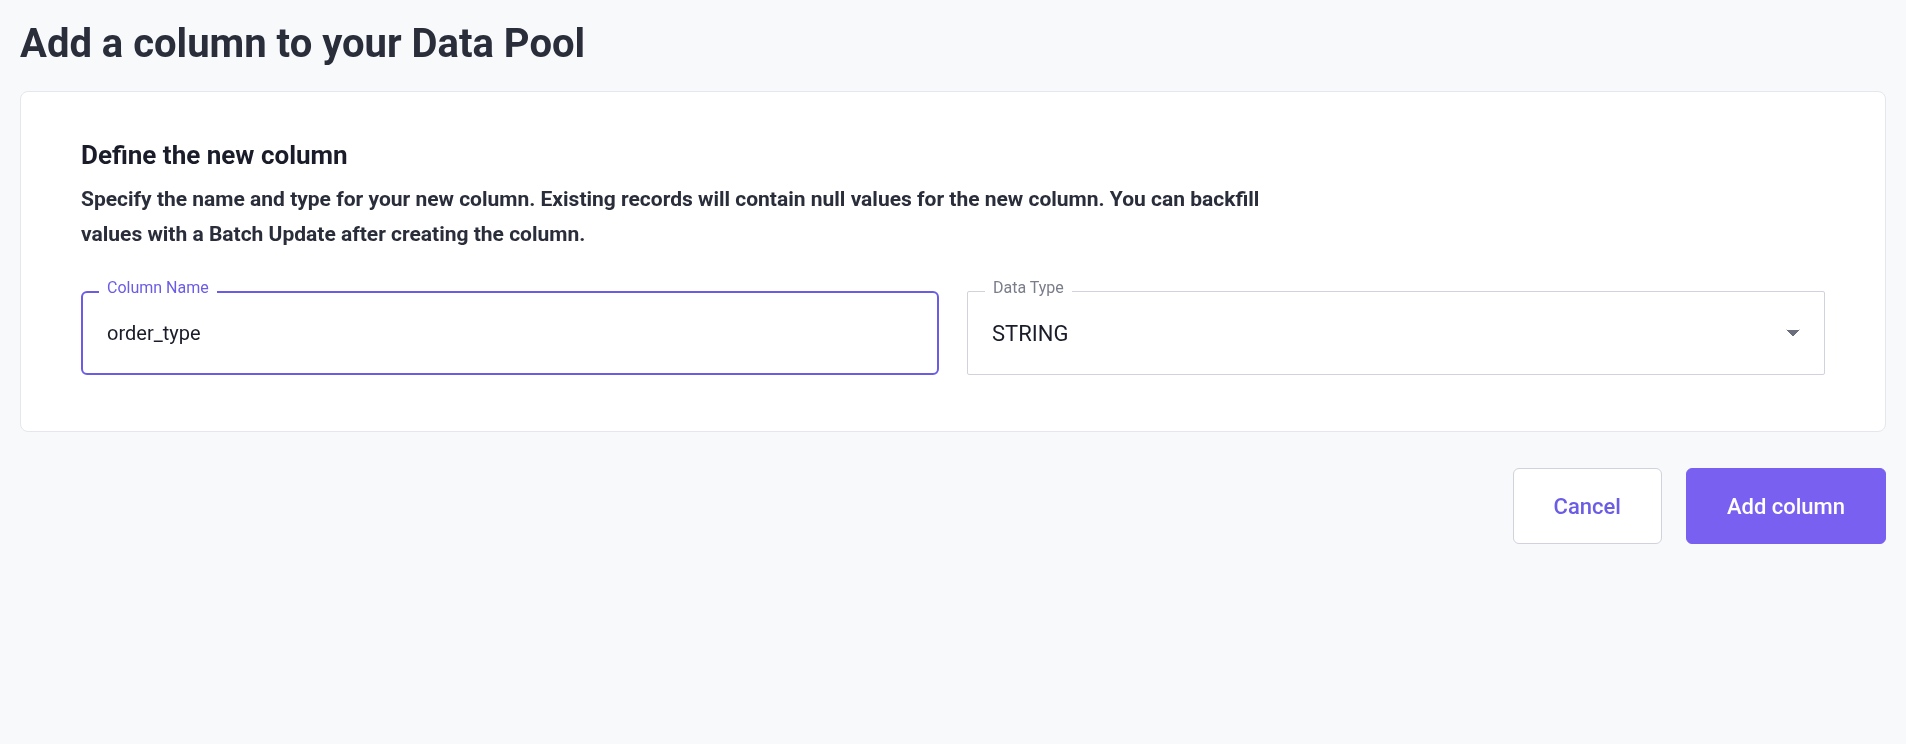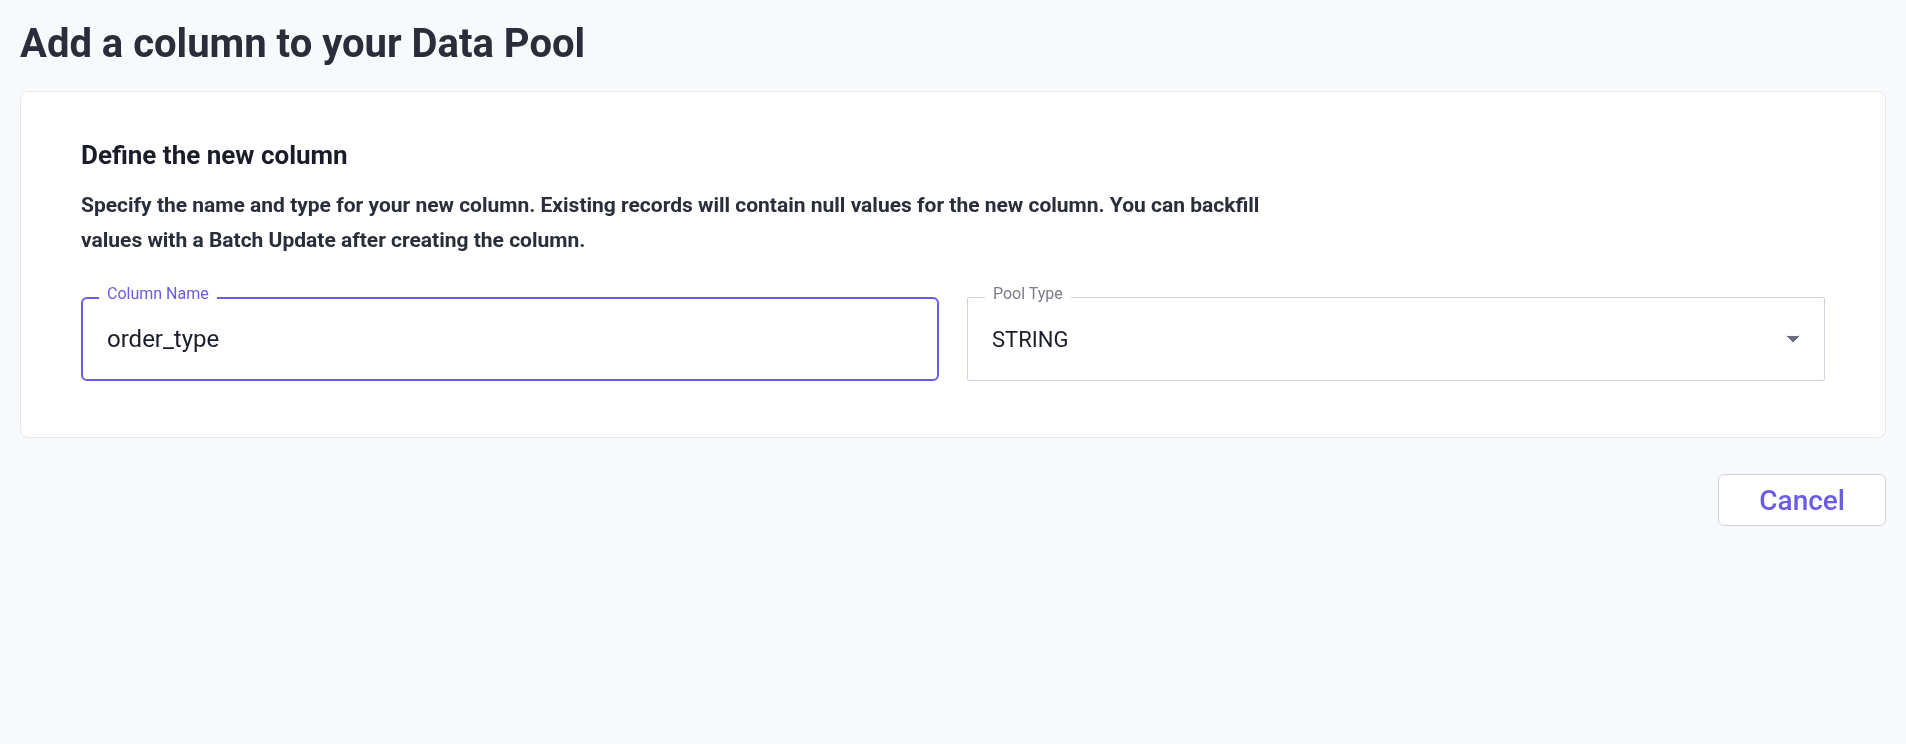--- a/index.html
+++ b/index.html
@@ -23,21 +23,21 @@
     .card {
       background: #ffffff;
       border: 1px solid #e5e7ef;
       border-radius: 8px;
       padding: 48px 60px 56px 60px;
     }
     .section-title {
       font-size: 26px;
       font-weight: 700;
       color: #1a1d29;
-      margin-bottom: 18px;
+      margin-bottom: 12px;
     }
     .section-description {
       font-size: 21px;
       font-weight: 700;
       color: #2a2d3a;
       line-height: 1.65;
       max-width: 1180px;
       margin-bottom: 40px;
     }
     .field-row {
@@ -63,21 +63,21 @@
     }
     .field-label.neutral {
       color: #7a7d8a;
     }
     .text-input {
       width: 100%;
       height: 84px;
       border: 2px solid #6b5ce5;
       border-radius: 6px;
       padding: 0 24px;
-      font-size: 24px;
+      font-size: 20px;
       color: #1a1d29;
       outline: none;
       background: #ffffff;
       font-family: inherit;
     }
     .select-input {
       width: 100%;
       height: 84px;
       border: 1px solid #d0d3dd;
       border-radius: 2px;
@@ -97,24 +97,24 @@
       display: flex;
       align-items: center;
     }
     .actions {
       display: flex;
       justify-content: flex-end;
       gap: 24px;
       margin-top: 36px;
     }
     .btn {
-      height: 52px;
+      height: 76px;
       padding: 0 40px;
       border-radius: 6px;
-      font-size: 28px;
+      font-size: 22px;
       font-weight: 500;
       cursor: pointer;
       font-family: inherit;
       display: inline-flex;
       align-items: center;
       justify-content: center;
     }
     .btn-secondary {
       background: #ffffff;
       border: 1px solid #d0d3dd;
@@ -136,30 +136,31 @@
   <p class="section-description">Specify the name and type for your new column. Existing records will contain null values for the new column. You can backfill values with a Batch Update after creating the column.</p>
 
   <div class="field-row">
 
     <div class="field-wrap">
       <label class="field-label focused">Column Name</label>
       <input type="text" class="text-input" value="order_type" style="">
     </div>
 
     <div class="field-wrap">
-      <label class="field-label neutral">Pool Type</label>
+      <label class="field-label neutral">Data Type</label>
       <div class="select-input">
         <span>STRING</span>
         <span class="dropdown-icon">
           <svg width="14" height="8" viewBox="0 0 14 8" fill="none">
             <path d="M1 1L7 7L13 1" stroke="currentColor" stroke-width="1" fill="currentColor" stroke-linecap="round" stroke-linejoin="round"></path>
             <path d="M1 1L7 7L13 1Z" fill="currentColor"></path>
           </svg>
         </span>
       </div>
     </div>
 
   </div>
 </div>
 
 <div class="actions">
   <button class="btn btn-secondary">Cancel</button>
+  <button class="btn btn-primary">Add column</button>
 </div>
 
 </body></html>

